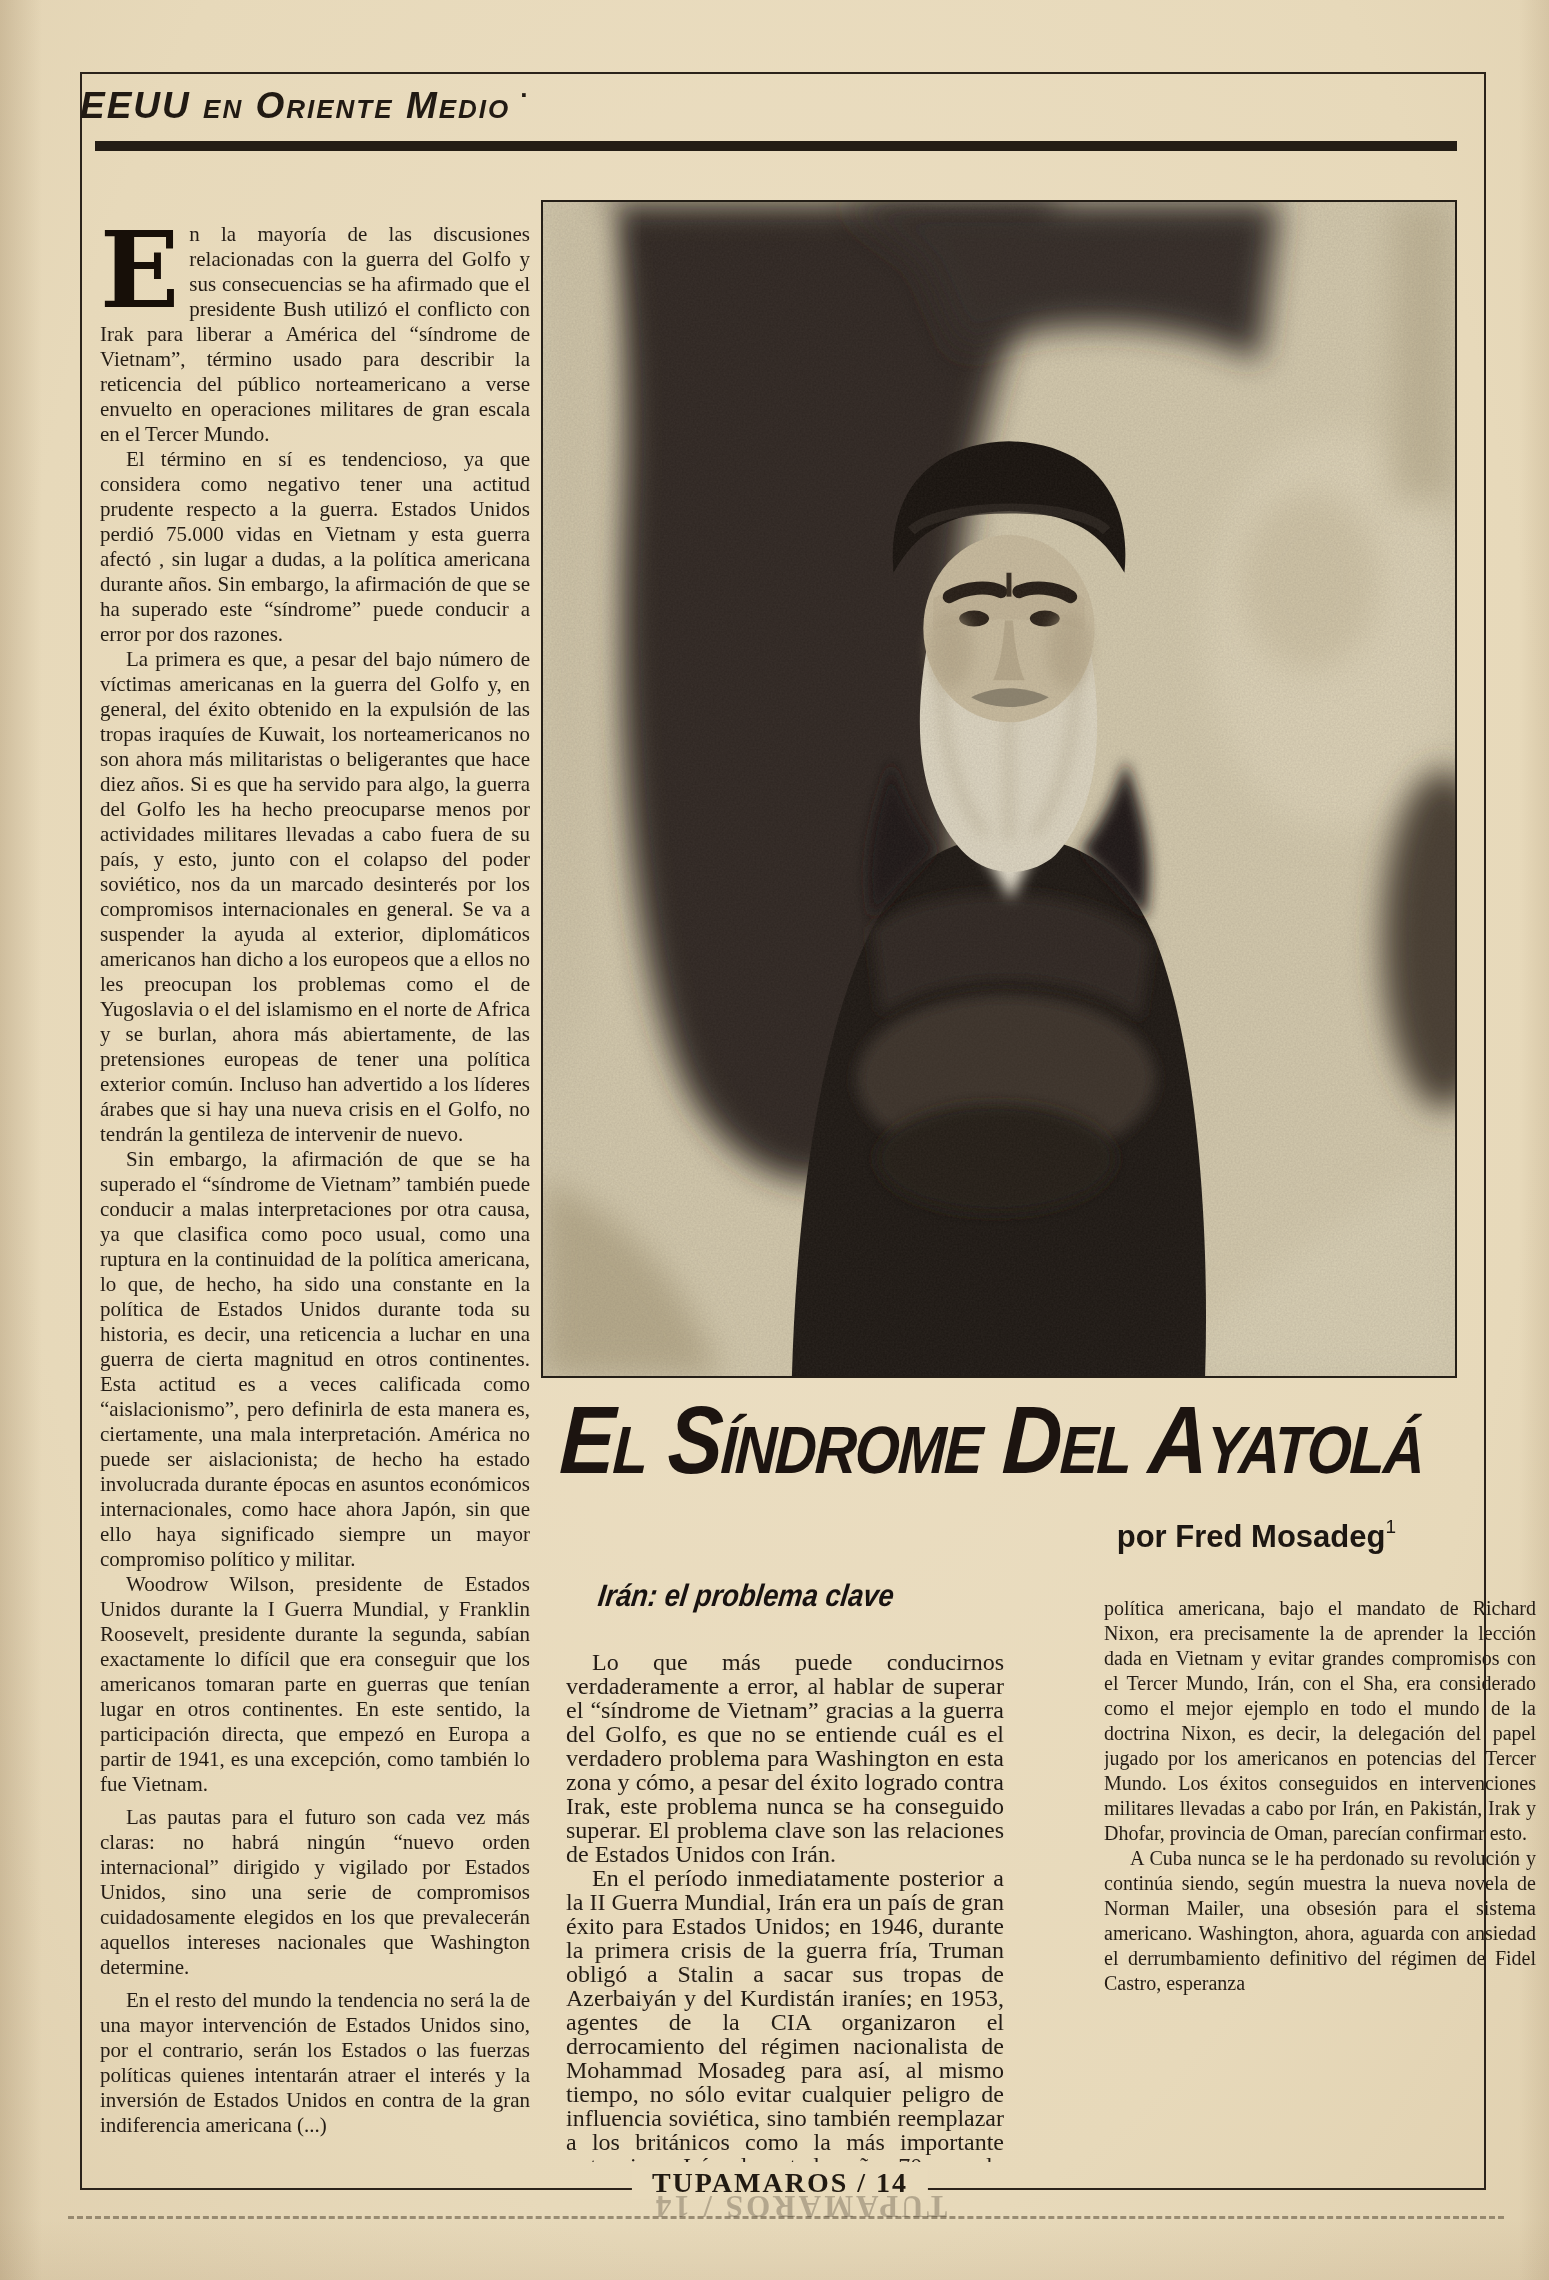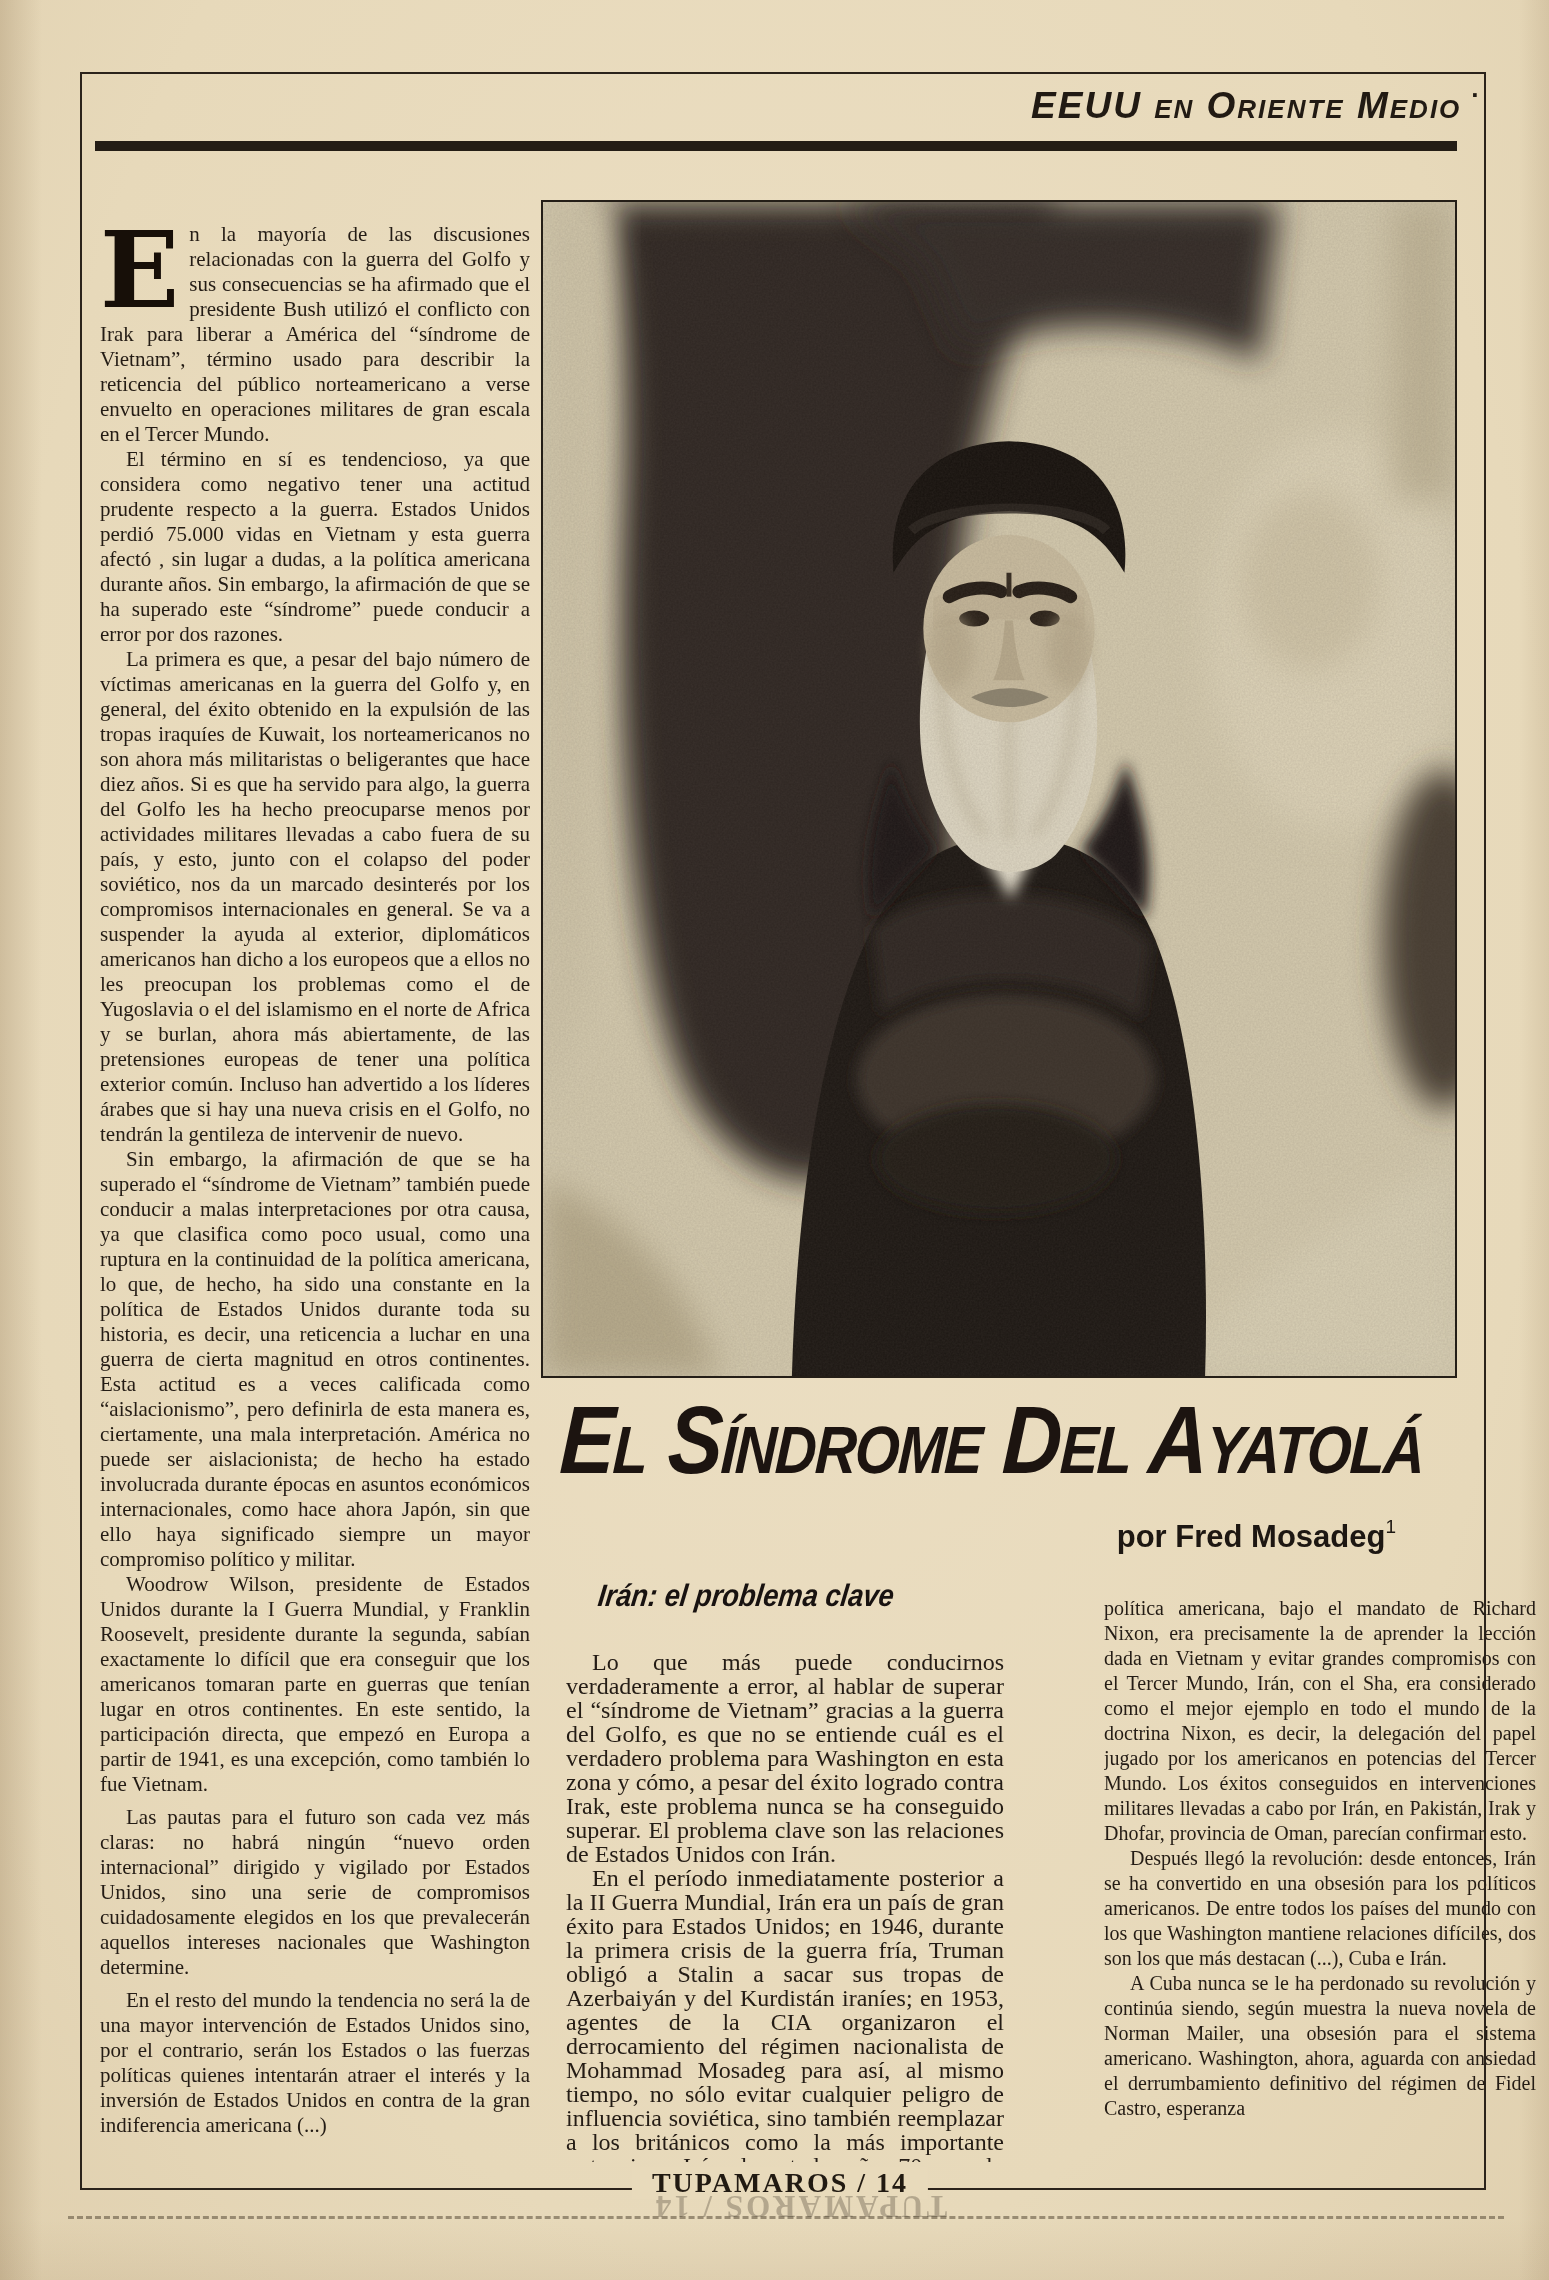--- a/index.html
+++ b/index.html
@@ -15,21 +15,21 @@
     overflow:hidden;
     font-family:"Liberation Serif","DejaVu Serif",serif;
     color:#241c15;
   }
   .frame{
     position:absolute;left:80px;top:72px;width:1402px;height:2114px;
     border:2px solid #2b231b;
   }
   .masthead{
     position:absolute;left:80px;top:80px;width:1402px;
-    text-align:right;
+    text-align:left;
     font-family:"Liberation Sans","DejaVu Sans",sans-serif;
     font-style:italic;font-weight:600;
     font-variant:small-caps;
     font-size:37px;letter-spacing:2px;color:#211a13;
   }
   .masthead .dot{font-style:normal;font-size:26px;vertical-align:14px;margin-left:10px;}
   .thick-rule{
     position:absolute;left:95px;top:141px;width:1362px;height:10px;
     background:#241d15;
   }
@@ -216,21 +216,20 @@
       <p class="indent gap">En el resto del mundo la tendencia no será la de una mayor intervención de Estados Unidos sino, por el contrario, serán los Estados o las fuerzas políticas quienes intentarán atraer el interés y la inversión de Estados Unidos en contra de la gran indiferencia americana (...)</p>
     </div>
 
   <div class="subhead">Irán: el problema clave</div>
   <div class="col mid-col" lang="es">
       <p class="indent">Lo que más puede conducirnos verdaderamente a error, al hablar de superar el “síndrome de Vietnam” gracias a la guerra del Golfo, es que no se entiende cuál es el verdadero problema para Washington en esta zona y cómo, a pesar del éxito logrado contra Irak, este problema nunca se ha conseguido superar. El problema clave son las relaciones de Estados Unidos con Irán.</p>
       <p class="indent">En el período inmediatamente posterior a la II Guerra Mundial, Irán era un país de gran éxito para Estados Unidos; en 1946, durante la primera crisis de la guerra fría, Truman obligó a Stalin a sacar sus tropas de Azerbaiyán y del Kurdistán iraníes; en 1953, agentes de la CIA organizaron el derrocamiento del régimen nacionalista de Mohammad Mosadeg para así, al mismo tiempo, no sólo evitar cualquier peligro de influencia soviética, sino también reemplazar a los británicos como la más importante potencia en Irán; durante los años 70, cuando la</p>
     </div>
   <div class="col right-col" lang="es">
       <p class="">política americana, bajo el mandato de Richard Nixon, era precisamente la de aprender la lección dada en Vietnam y evitar grandes compromisos con el Tercer Mundo, Irán, con el Sha, era considerado como el mejor ejemplo en todo el mundo de la doctrina Nixon, es decir, la delegación del papel jugado por los americanos en potencias del Tercer Mundo. Los éxitos conseguidos en intervenciones militares llevadas a cabo por Irán, en Pakistán, Irak y Dhofar, provincia de Oman, parecían confirmar esto.</p>
-      <p class="indent">Después llegó la revolución: desde entonces, Irán se ha convertido en una obsesión para los políticos americanos. De entre todos los países del mundo con los que Washington mantiene relaciones difíciles, dos son los que más destacan (...), Cuba e Irán.</p>
       <p class="indent">A Cuba nunca se le ha perdonado su revolución y continúa siendo, según muestra la nueva novela de Norman Mailer, una obsesión para el sistema americano. Washington, ahora, aguarda con ansiedad el derrumbamiento definitivo del régimen de Fidel Castro, esperanza</p>
     </div>
 
   <div class="footer-label">TUPAMAROS / 14</div>
   <div class="dashed-line"></div>
   <div class="ghost">TUPAMAROS / 14</div>
 
 </div>
 
 </body></html>

